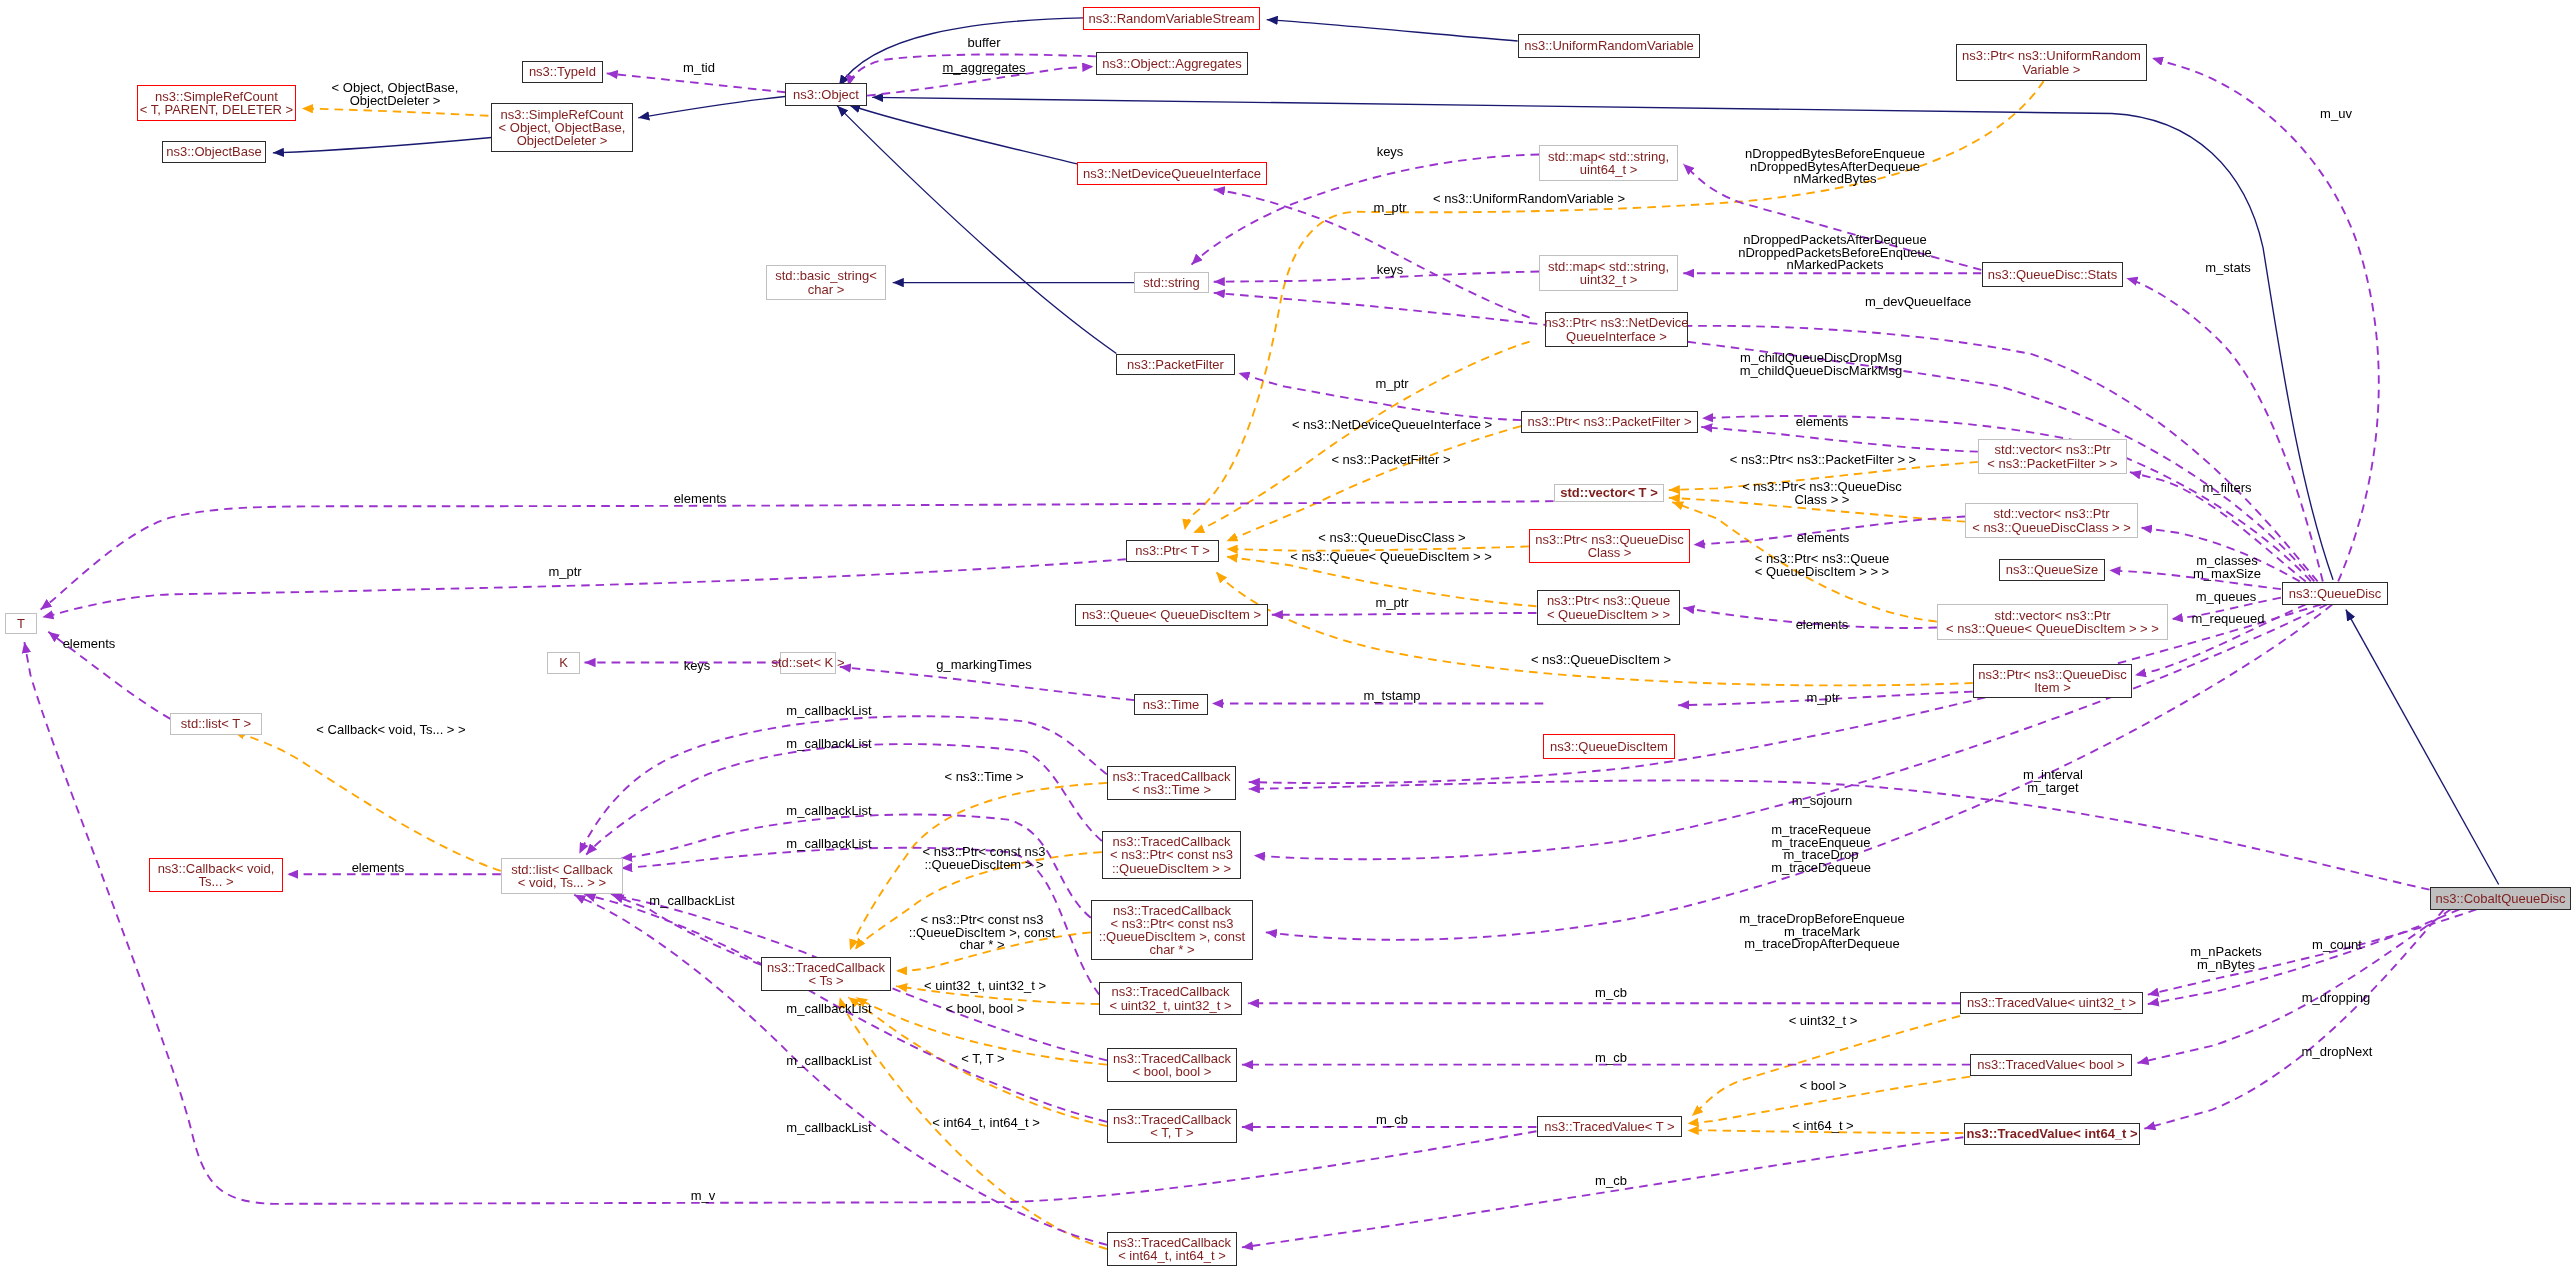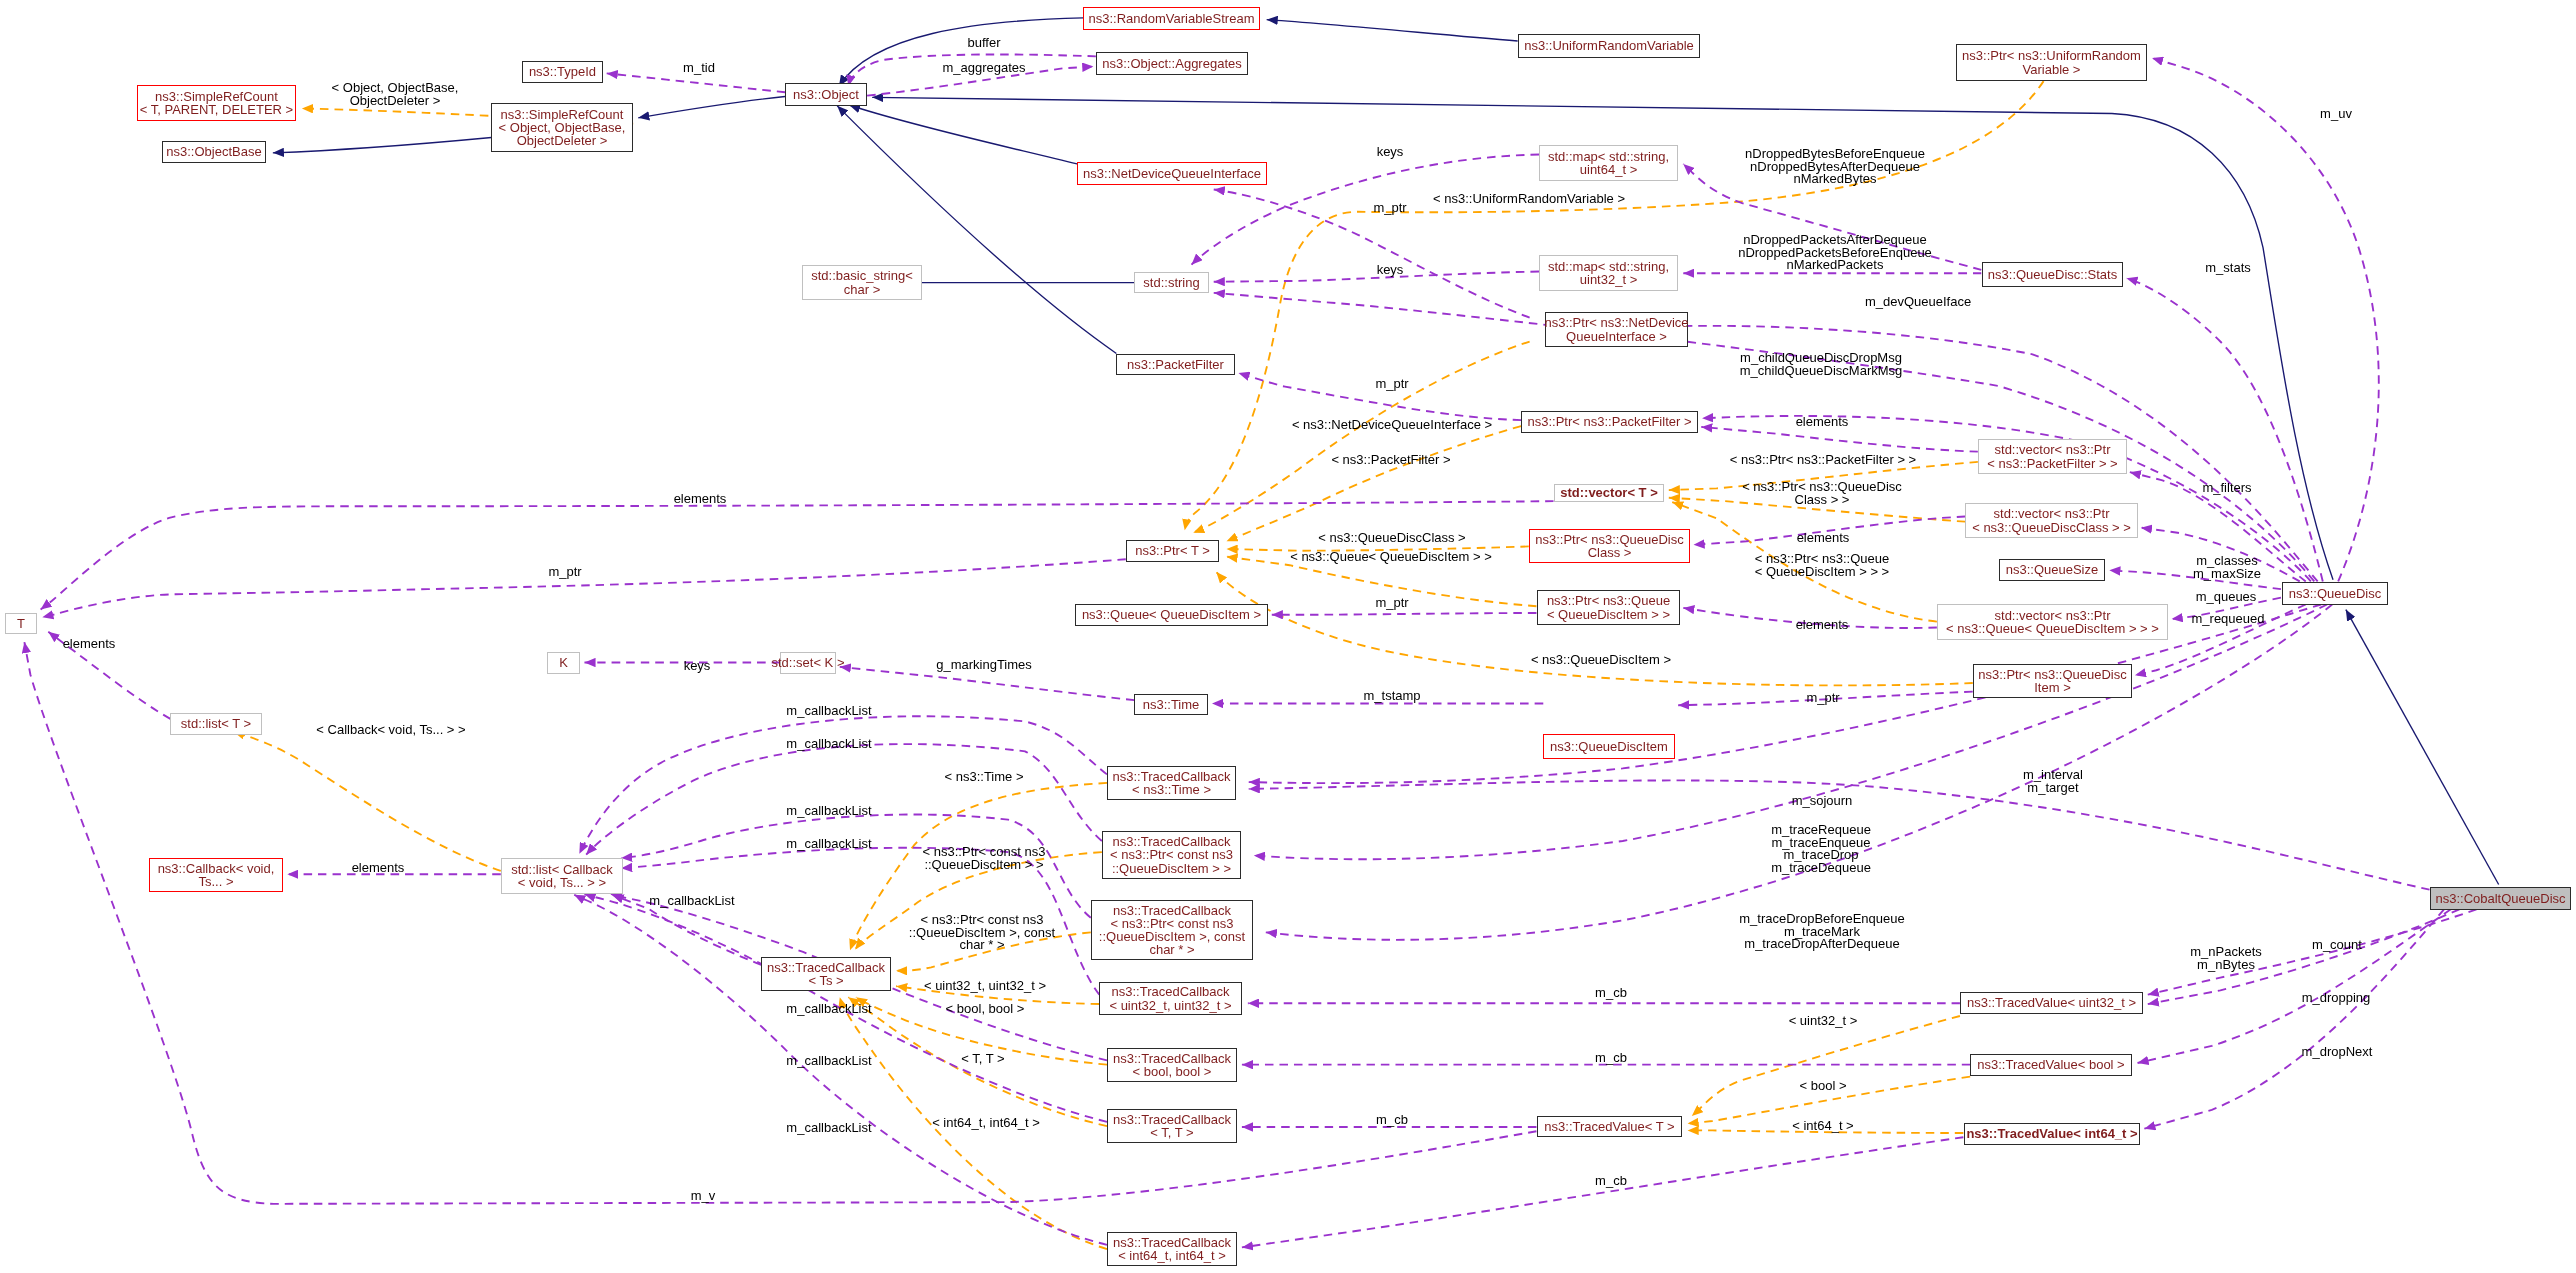--- a/index.html
+++ b/index.html
@@ -159,21 +159,21 @@
         <span class="ln">std::map&lt; std::string,</span>
         <span class="ln">uint64_t &gt;</span>
       </div>
       <div class="node g" style="left: 1539px; top: 255px; width: 139px; height: 36px;">
         <span class="ln">std::map&lt; std::string,</span>
         <span class="ln">uint32_t &gt;</span>
       </div>
       <div class="node k" style="left: 1982px; top: 262px; width: 141px; height: 25px;">
         <span class="ln">ns3::QueueDisc::Stats</span>
       </div>
-      <div class="node g" style="left: 766px; top: 265px; width: 120px; height: 35px; margin-left: 36px;">
+      <div class="node g" style="left: 766px; top: 265px; width: 120px; height: 35px;">
         <span class="ln">std::basic_string&lt;</span>
         <span class="ln">char &gt;</span>
       </div>
       <div class="node g" style="left: 1134px; top: 272px; width: 75px; height: 21.4px;">
         <span class="ln">std::string</span>
       </div>
       <div class="node k" style="left: 1116px; top: 354px; width: 119px; height: 21.4px;">
         <span class="ln">ns3::PacketFilter</span>
       </div>
       <div class="node k" style="left: 1530px; top: 312px; width: 143px; height: 35px; margin-left: 15px;">
@@ -297,21 +297,21 @@
       </div>
       <div class="node k" style="left: 1964px; top: 1123px; width: 176px; height: 22px; font-weight: bold;">
         <span class="ln">ns3::TracedValue&lt; int64_t &gt;</span>
       </div>
     </div>
   <div id="labels">
       <div class="lab" style="left: 395px; top: 82px; white-space: pre;">&lt; Object, ObjectBase,
 ObjectDeleter &gt;</div>
       <div class="lab" style="left: 699px; top: 62px; white-space: pre;">m_tid</div>
       <div class="lab" style="left: 984px; top: 37px; white-space: pre;">buffer</div>
-      <div class="lab" style="left: 984px; top: 62px; white-space: pre;">m_aggregates</div>
+      <div class="lab" style="left: 984px; top: 62px; white-space: pre; text-decoration: underline;">m_aggregates</div>
       <div class="lab" style="left: 1390px; top: 146px; white-space: pre;">keys</div>
       <div class="lab" style="left: 1835px; top: 148px; white-space: pre;">nDroppedBytesBeforeEnqueue
 nDroppedBytesAfterDequeue
 nMarkedBytes</div>
       <div class="lab" style="left: 1390px; top: 202px; white-space: pre;">m_ptr</div>
       <div class="lab" style="left: 1529px; top: 193px; white-space: pre;">&lt; ns3::UniformRandomVariable &gt;</div>
       <div class="lab" style="left: 2336px; top: 108px; white-space: pre;">m_uv</div>
       <div class="lab" style="left: 1835px; top: 234px; white-space: pre;">nDroppedPacketsAfterDequeue
 nDroppedPacketsBeforeEnqueue
 nMarkedPackets</div>

